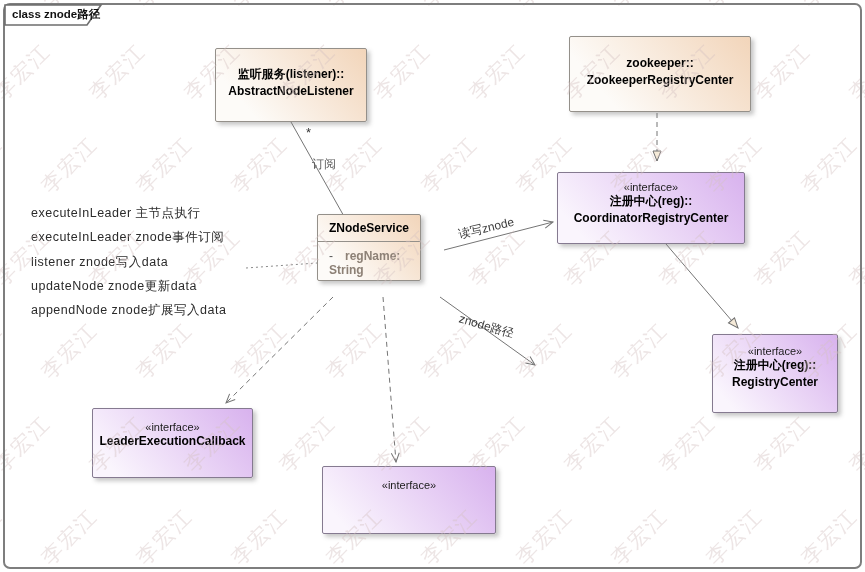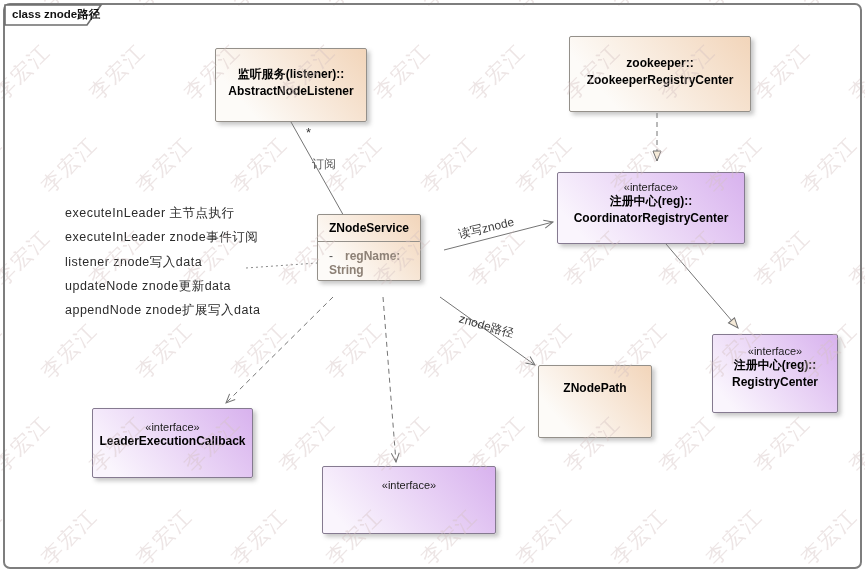--- a/index.html
+++ b/index.html
@@ -19,21 +19,21 @@
   .box.purple{background:linear-gradient(50deg,#faf5fd 12%,#d8b2ee 100%);border-color:#857a90;}
   .box .stereo{font-size:11px;color:#1a1a1a;}
   .box .name{font-size:12px;font-weight:bold;color:#000;line-height:1.4;white-space:pre-line;}
   
   #box-znodeservice .title{height:26px;line-height:27px;font-size:12px;font-weight:bold;color:#000;
                            border-bottom:1px solid #94908a;}
   #box-znodeservice .attr-row{text-align:left;padding:7px 0 0 11px;font-size:12px;}
   #box-znodeservice .vis{color:#555;display:inline-block;width:16px;}
   #box-znodeservice .attr{color:#8d8176;font-weight:bold;}
   
-  #notes{position:absolute;left:31px;top:205px;z-index:2;margin-left:34px;}
+  #notes{position:absolute;left:31px;top:205px;z-index:2;}
   #notes .nline{height:24.3px;font-size:12.5px;color:#2b2b2b;letter-spacing:.5px;white-space:nowrap;}
   
   .elabel{position:absolute;z-index:3;font-size:12px;color:#4c4c4c;white-space:nowrap;}
   
   #wm{position:absolute;left:0;top:0;width:865px;height:572px;z-index:4;pointer-events:none;overflow:hidden;}
   .wmt{position:absolute;transform:rotate(-45deg);font-family:"DejaVu Serif",serif;
        font-size:21px;letter-spacing:2px;color:rgba(213,194,194,0.42);white-space:nowrap;}
 </style>
 </head>
 <body>
@@ -81,23 +81,20 @@
       <span class="vis">-</span><span class="attr">regName: String</span>
     </div>
   </div>
 
   <div class="box purple" style="left:712px;top:334px;width:126px;height:79px;padding-top:10px;">
     <div class="stereo">«interface»</div>
     <div class="name">注册中心(reg)::
 RegistryCenter</div>
   </div>
 
-  <div class="box cream" style="left:538px;top:365px;width:114px;height:73px;padding-top:14px;">
-    <div class="name">ZNodePath</div>
-  </div>
 
   <div class="box purple" style="left:92px;top:408px;width:161px;height:70px;padding-top:12px;">
     <div class="stereo">«interface»</div>
     <div class="name">LeaderExecutionCallback</div>
   </div>
 
   <div class="box purple" style="left:322px;top:466px;width:174px;height:68px;padding-top:12px;">
     <div class="stereo">«interface»</div>
   </div>
 

